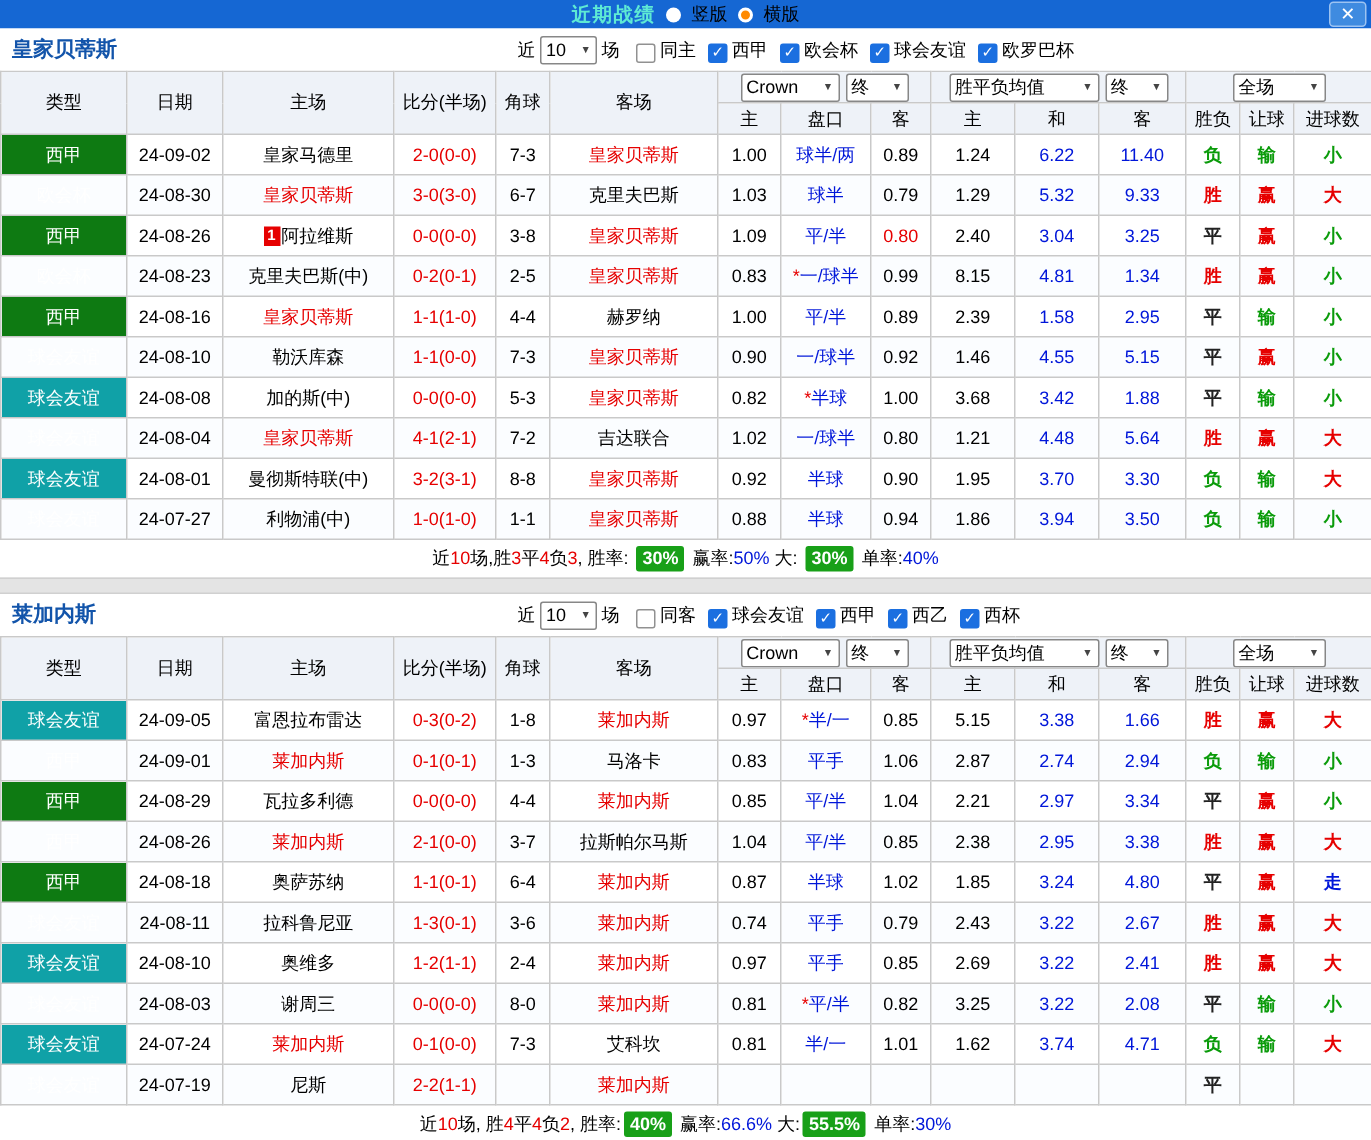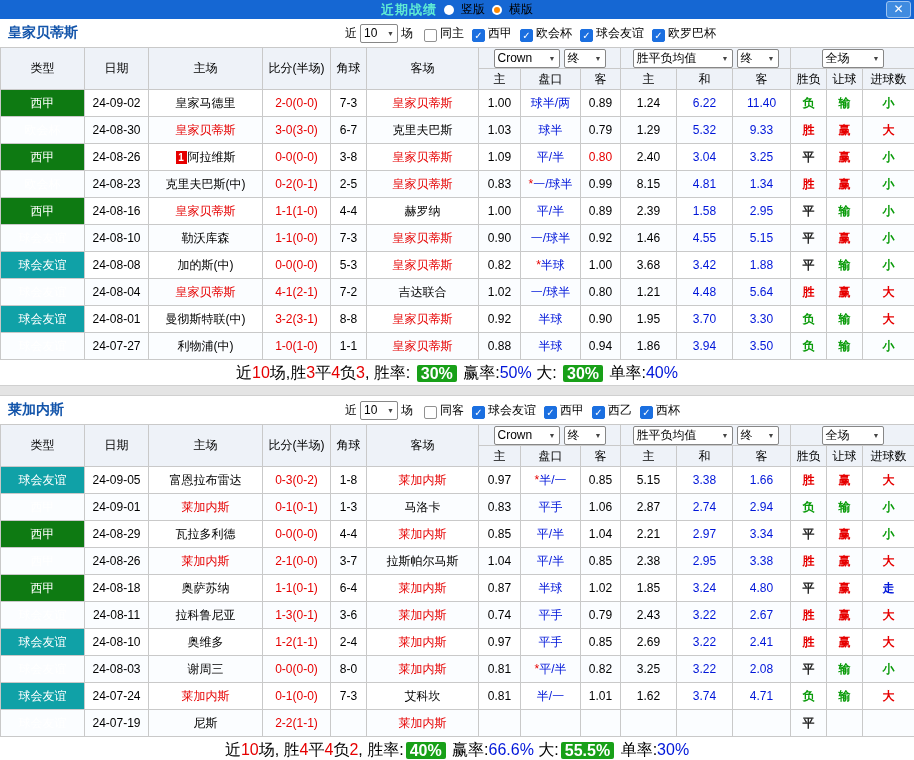--- a/index.html
+++ b/index.html
@@ -42,21 +42,21 @@
 td.score{color:#e60000}
 td.hc{color:#0016d9}
 .c-red{color:#e60000}
 .c-green{color:#0a9b0a}
 .c-blue{color:#0016d9}
 .c-dark{color:#222}
 td.res{font-weight:bold}
 .badge{display:inline-block;background:#e60000;color:#fff;font-size:10px;font-weight:bold;line-height:13px;width:11px;height:13px;margin-right:1px;vertical-align:middle}
 
 
-.summary{height:25px;line-height:25px;text-align:center;font-size:16px;color:#000}
+.summary{height:25px;line-height:25px;text-align:center;font-size:12px;color:#000}
 .badge-green{display:inline-block;background:#18a018;color:#fff;padding:0 4px;margin:0 2px;border-radius:2px;line-height:17px;height:17px;vertical-align:middle;font-weight:bold}
 .divider{height:11px;background:#e4e4e4;border-top:1px solid #d0d0d0;border-bottom:1px solid #d0d0d0}
 </style>
 </head>
 <body>
 
 <div class="page">
   <div class="titlebar">
     <span class="tb-title">近期战绩</span>
     <span class="radio"></span>

